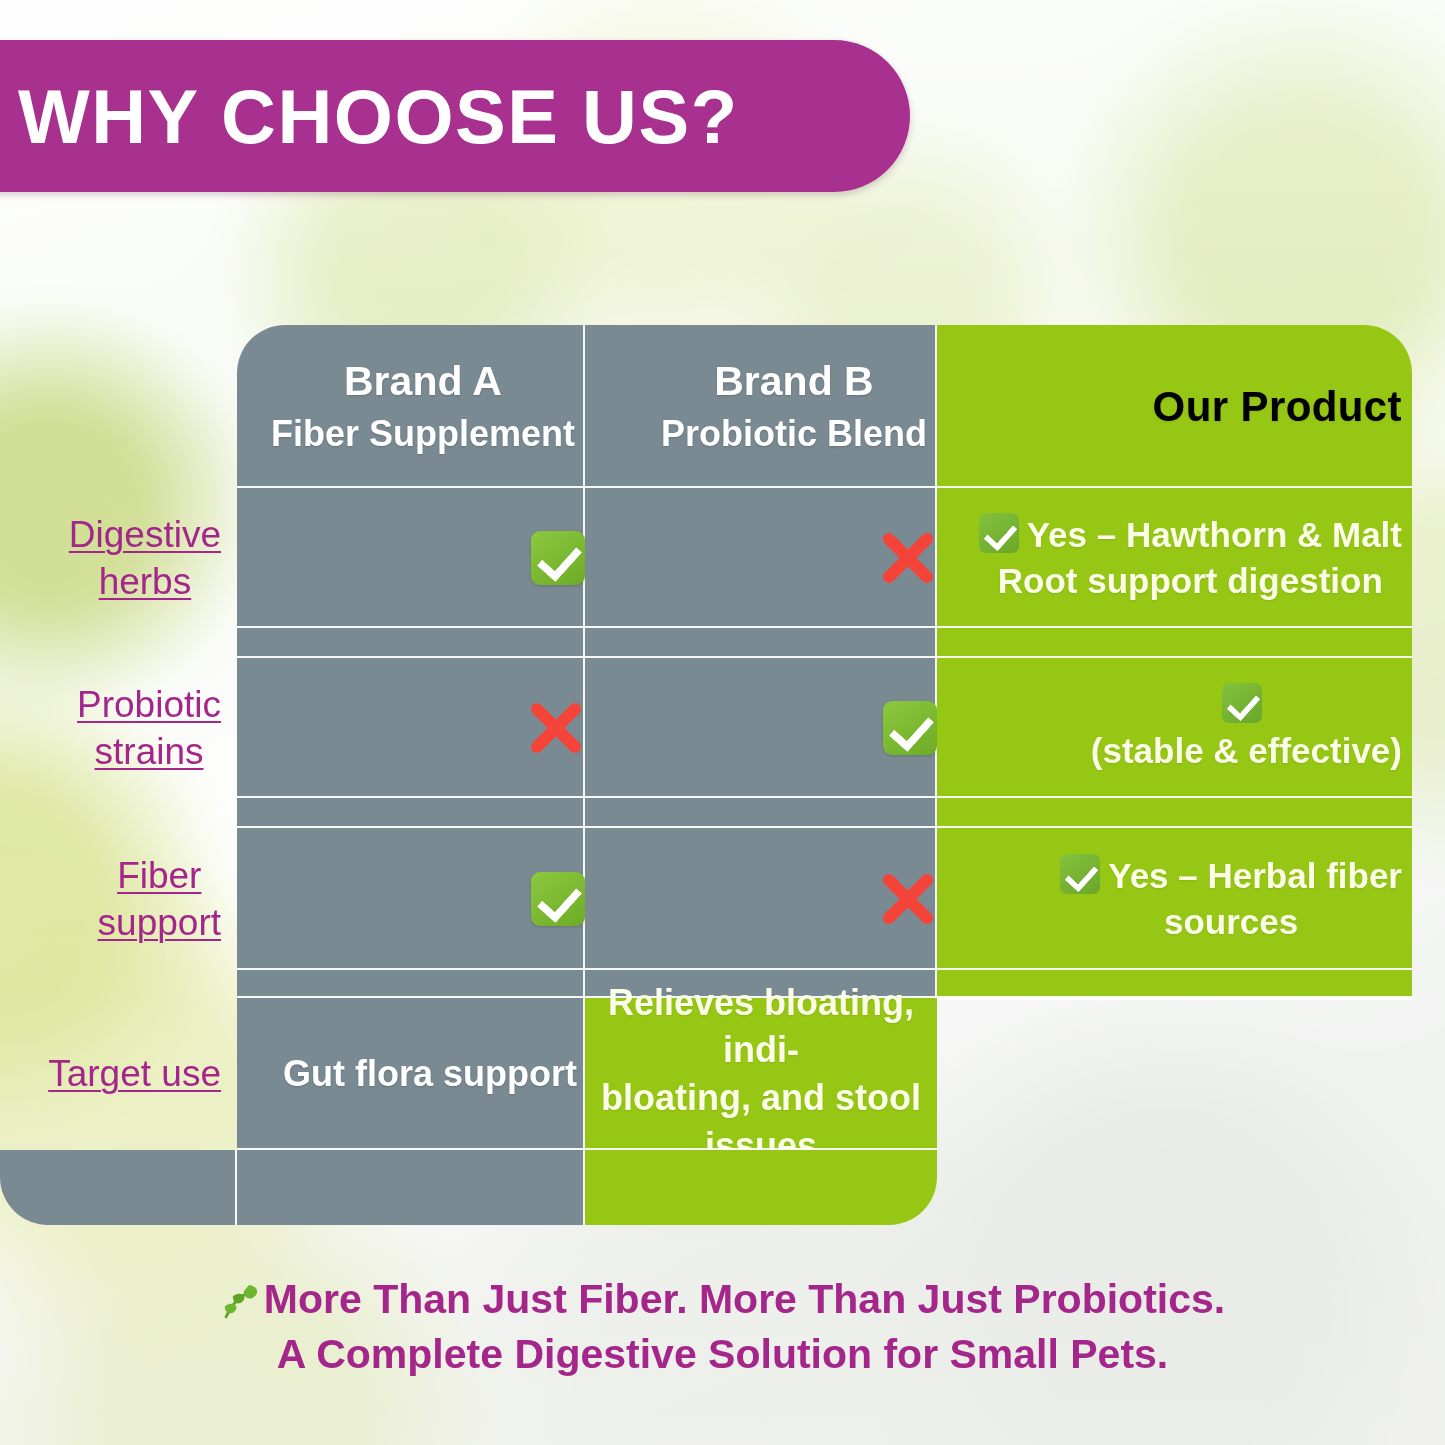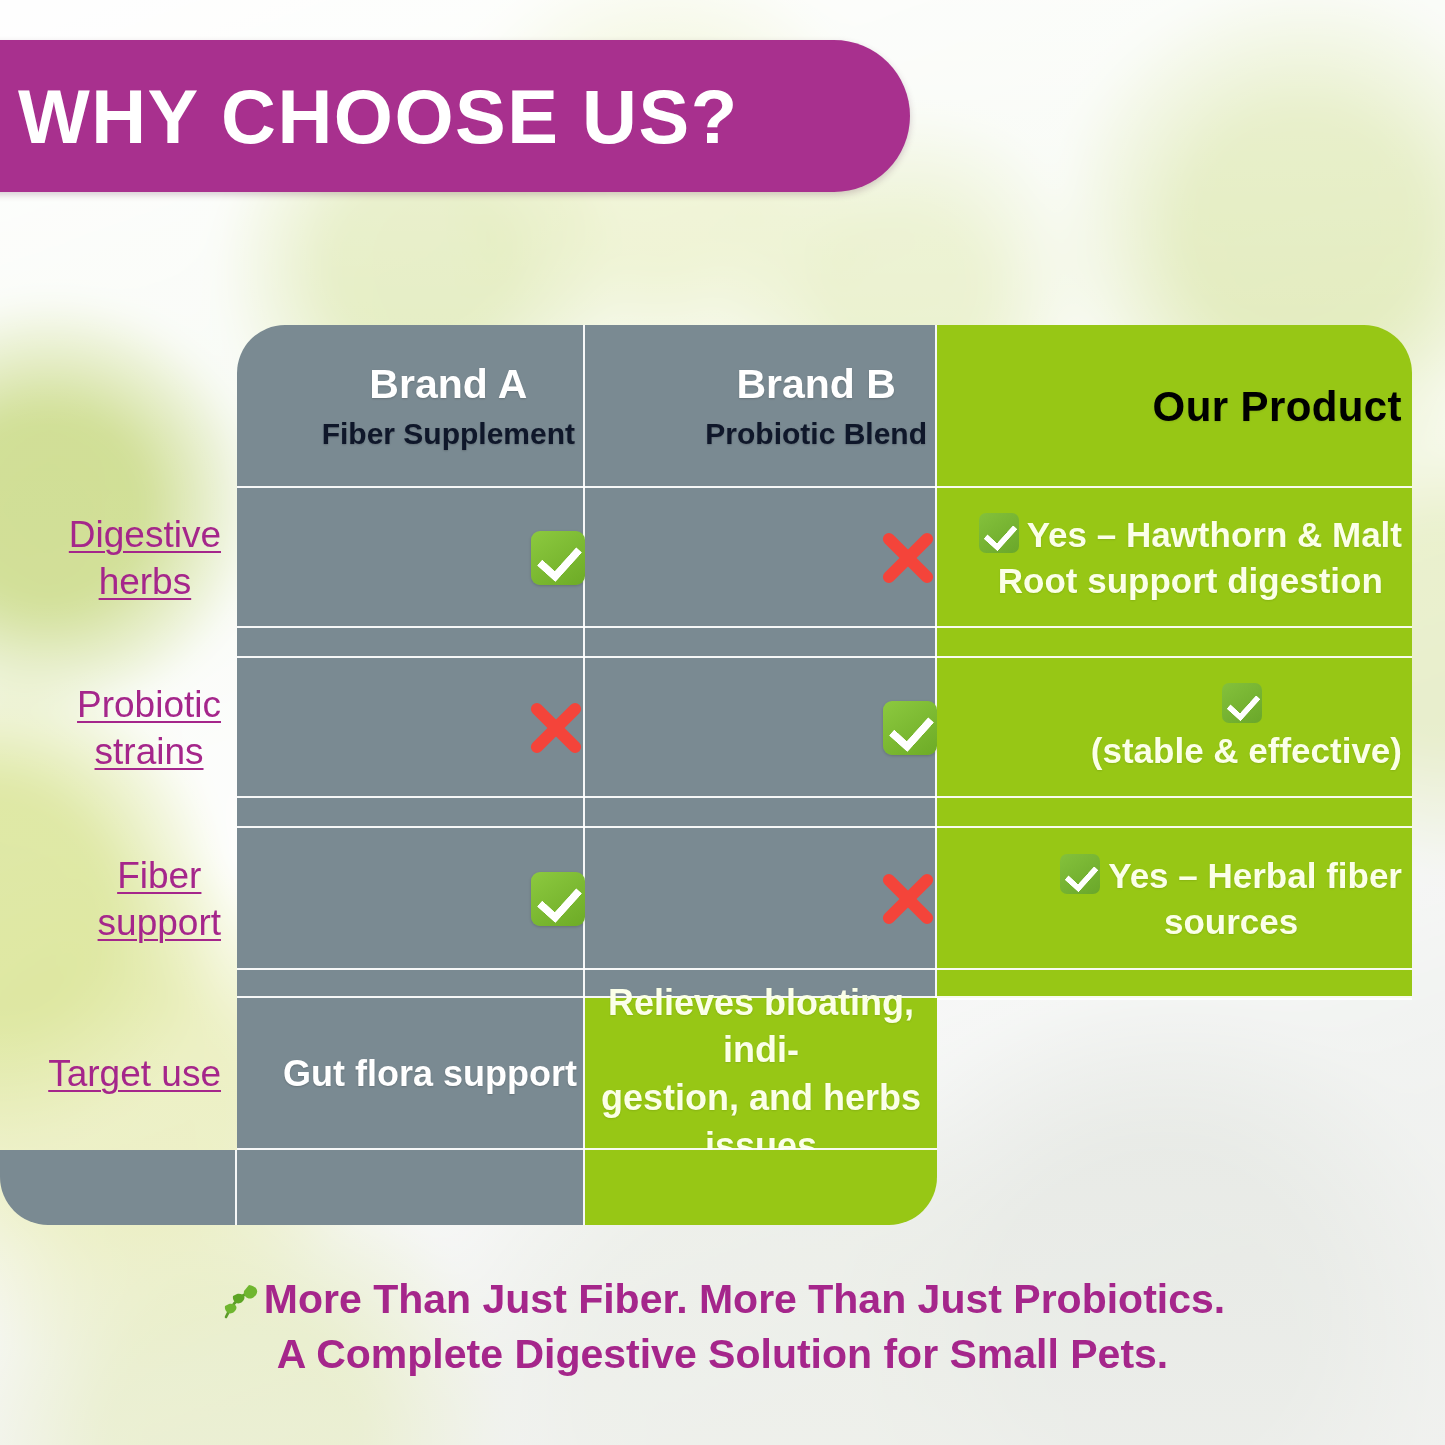--- a/index.html
+++ b/index.html
@@ -127,22 +127,22 @@
     padding: 0 10px;
   }
   .head-main {
     color: #ffffff;
     font-size: 41px;
     font-weight: bold;
     line-height: 1.05;
     text-shadow: 0 1px 2px rgba(0,0,0,0.18);
   }
   .head-sub {
-    color: #0f172a;
-    font-size: 30px;
+    color: #ffffff;
+    font-size: 36px;
     font-weight: bold;
     line-height: 1.05;
     text-shadow: 0 1px 2px rgba(0,0,0,0.18);
   }
   .head-ours {
     color: #000000;
     font-size: 42px;
     font-weight: bold;
     letter-spacing: 0.4px;
     text-shadow: 0 1px 2px rgba(0,0,0,0.10);
@@ -380,21 +380,21 @@
       <div class="row-label">
         <u>Target use</u>
       </div>
     </div>
     <div class="cell col-gray sep-b sep-r">
       <div class="gray-text">Gut flora support</div>
     </div>
     <div class="cell col-green sep-b">
       <div class="green-text small">
         <span>Relieves bloating, indi-</span><br>
-        <span>gestion, and herbs</span><br>
+        <span>bloating, and stool</span><br>
         <span>issues</span>
       </div>
     </div>
 
     <div class="cell col-label"></div>
     <div class="cell col-gray rad-bl sep-r"></div>
     <div class="cell col-gray sep-r"></div>
     <div class="cell col-green rad-br"></div>
 
   </div>

